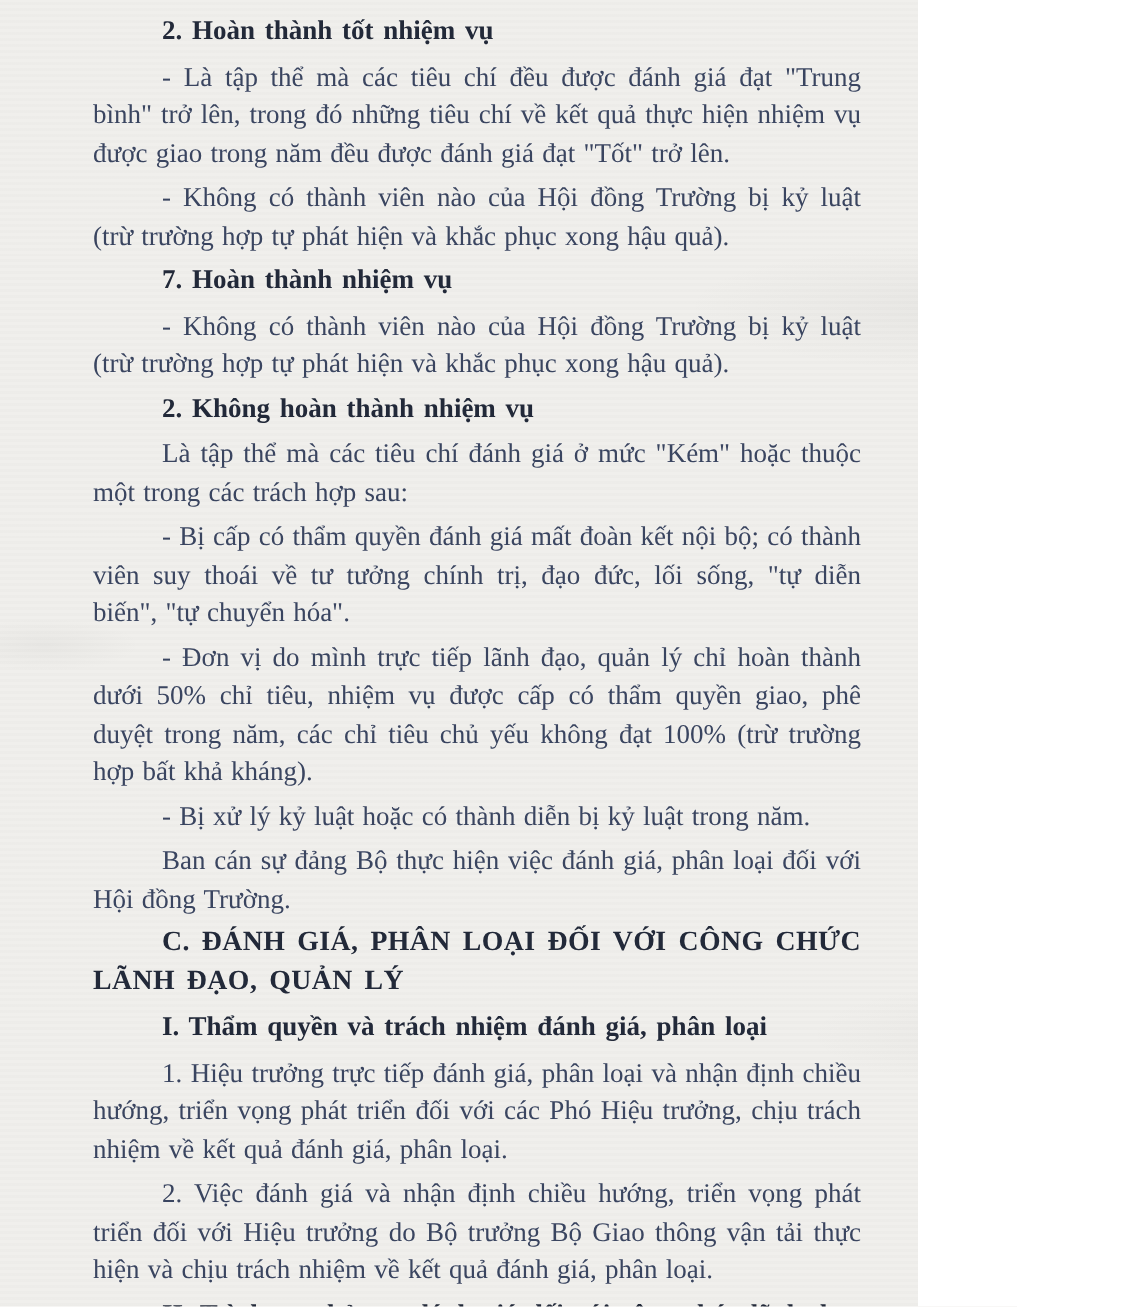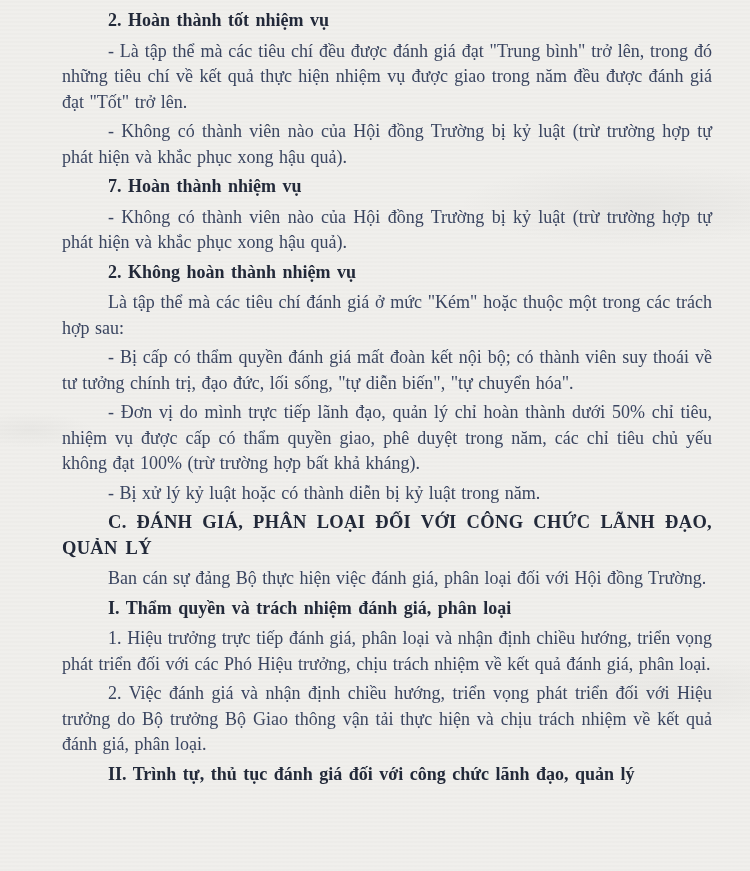--- a/index.html
+++ b/index.html
@@ -7,21 +7,21 @@
     padding: 0;
   }
   body {
     width: 750px;
     height: 871px;
     overflow: hidden;
     font-family: "Liberation Serif", "DejaVu Serif", serif;
   }
   .page {
     position: relative;
-    width: 750px;
+    width: 612px;
     height: 871px;
     box-sizing: border-box;
     padding: 5px 38px 0 62px;
     
     background-image:
       radial-gradient(ellipse 260px 60px at 640px 205px, rgba(120,120,118,0.07), rgba(0,0,0,0) 70%),
       radial-gradient(ellipse 200px 50px at 680px 690px, rgba(120,120,118,0.06), rgba(0,0,0,0) 70%),
       radial-gradient(ellipse 90px 25px at 30px 430px, rgba(110,110,108,0.06), rgba(0,0,0,0) 70%),
       repeating-linear-gradient(0deg, rgba(0,0,0,0.012) 0 2px, rgba(255,255,255,0.012) 2px 4px);
   }
@@ -56,20 +56,20 @@
       <p class="para heading" style="color: rgb(34, 41, 57);">2. Hoàn thành tốt nhiệm vụ</p>
       <p class="para body">- Là tập thể mà các tiêu chí đều được đánh giá đạt "Trung bình" trở lên, trong đó những tiêu chí về kết quả thực hiện nhiệm vụ được giao trong năm đều được đánh giá đạt "Tốt" trở lên.</p>
       <p class="para body">- Không có thành viên nào của Hội đồng Trường bị kỷ luật (trừ trường hợp tự phát hiện và khắc phục xong hậu quả).</p>
       <p class="para heading" style="color: rgb(34, 41, 57);">7. Hoàn thành nhiệm vụ</p>
       <p class="para body">- Không có thành viên nào của Hội đồng Trường bị kỷ luật (trừ trường hợp tự phát hiện và khắc phục xong hậu quả).</p>
       <p class="para heading" style="color: rgb(34, 41, 57);">2. Không hoàn thành nhiệm vụ</p>
       <p class="para body">Là tập thể mà các tiêu chí đánh giá ở mức "Kém" hoặc thuộc một trong các trách hợp sau:</p>
       <p class="para body">- Bị cấp có thẩm quyền đánh giá mất đoàn kết nội bộ; có thành viên suy thoái về tư tưởng chính trị, đạo đức, lối sống, "tự diễn biến", "tự chuyển hóa".</p>
       <p class="para body">- Đơn vị do mình trực tiếp lãnh đạo, quản lý chỉ hoàn thành dưới 50% chỉ tiêu, nhiệm vụ được cấp có thẩm quyền giao, phê duyệt trong năm, các chỉ tiêu chủ yếu không đạt 100% (trừ trường hợp bất khả kháng).</p>
       <p class="para body">- Bị xử lý kỷ luật hoặc có thành diễn bị kỷ luật trong năm.</p>
+      <p class="para body">Ban cán sự đảng Bộ thực hiện việc đánh giá, phân loại đối với Hội đồng Trường.</p>
       <p class="para heading-major" style="color: rgb(34, 41, 57);">C. ĐÁNH GIÁ, PHÂN LOẠI ĐỐI VỚI CÔNG CHỨC LÃNH ĐẠO, QUẢN LÝ</p>
-      <p class="para body">Ban cán sự đảng Bộ thực hiện việc đánh giá, phân loại đối với Hội đồng Trường.</p>
       <p class="para heading" style="color: rgb(34, 41, 57);">I. Thẩm quyền và trách nhiệm đánh giá, phân loại</p>
       <p class="para body">1. Hiệu trưởng trực tiếp đánh giá, phân loại và nhận định chiều hướng, triển vọng phát triển đối với các Phó Hiệu trưởng, chịu trách nhiệm về kết quả đánh giá, phân loại.</p>
       <p class="para body">2. Việc đánh giá và nhận định chiều hướng, triển vọng phát triển đối với Hiệu trưởng do Bộ trưởng Bộ Giao thông vận tải thực hiện và chịu trách nhiệm về kết quả đánh giá, phân loại.</p>
       <p class="para heading" style="color: rgb(34, 41, 57);">II. Trình tự, thủ tục đánh giá đối với công chức lãnh đạo, quản lý</p>
     </div>
 </main>
 
 </body></html>

